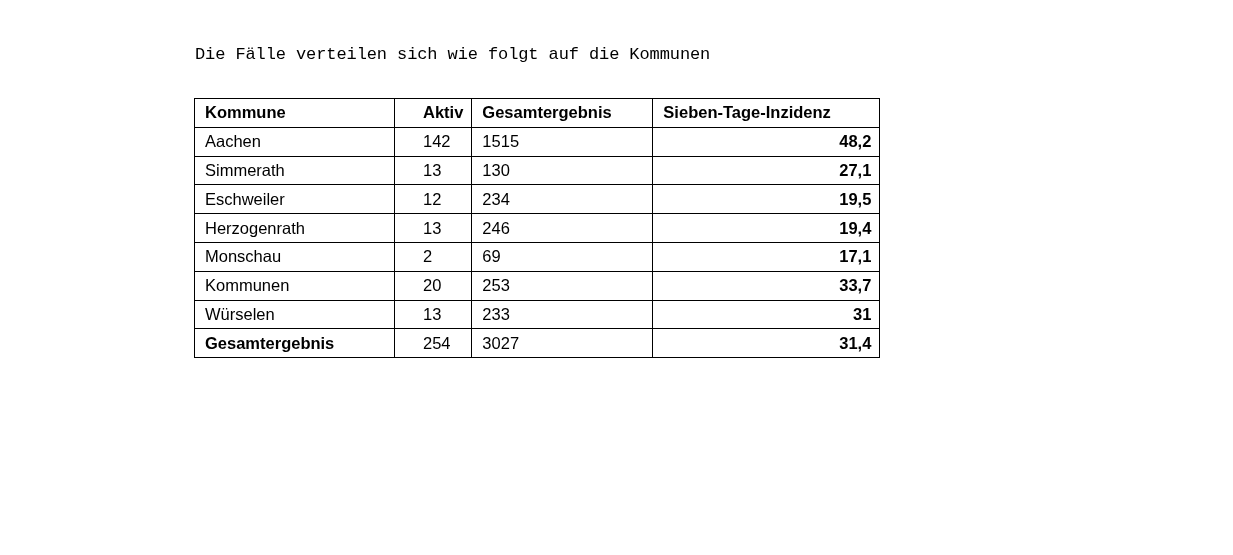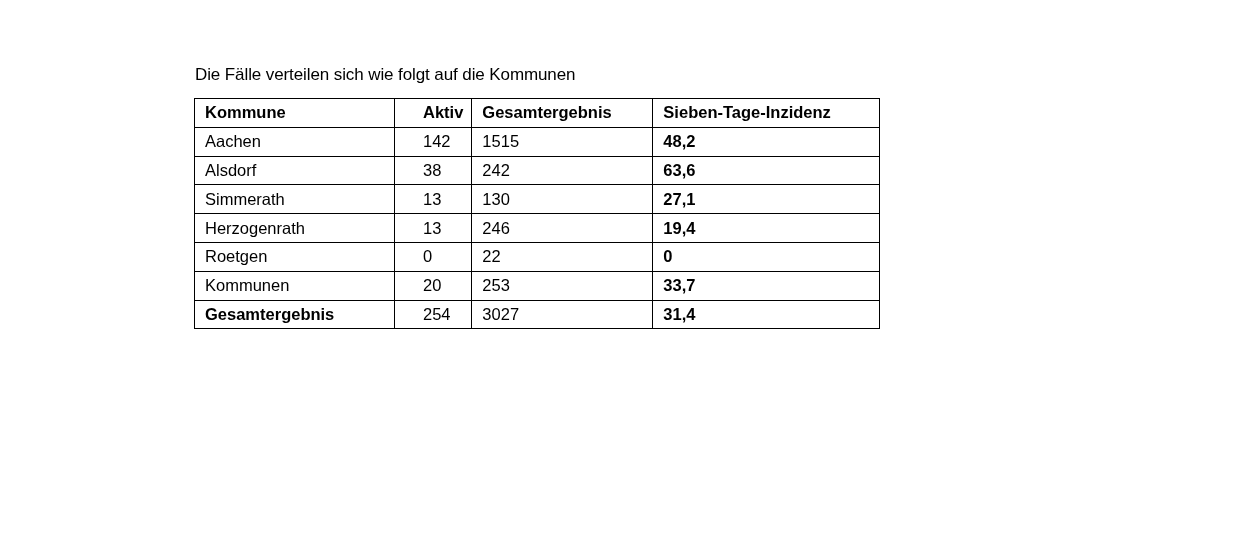--- a/index.html
+++ b/index.html
@@ -1,27 +1,27 @@
 <!DOCTYPE html>
 <html><head>
 <meta charset="utf-8">
 <style>
   html, body { margin: 0; padding: 0; background: #ffffff; }
   body { width: 1233px; height: 555px; position: relative; overflow: hidden;
          font-family: "Liberation Sans", "DejaVu Sans", sans-serif; color: #000; }
-  .intro { position: absolute; left: 195px; top: 65px; font-size: 17px; letter-spacing: -0.1px; }
+  .intro { position: absolute; left: 195px; top: 45px; font-size: 17px; letter-spacing: -0.1px; font-family: Liberation Mono, monospace; }
   table { position: absolute; left: 194px; top: 98px; border-collapse: collapse;
           font-size: 16.5px; }
   td { border: 1px solid #000; height: 28.8px; padding: 0 8px 0 10px; box-sizing: border-box;
        white-space: nowrap; vertical-align: middle; }
   td.c0 { width: 200px; }
   td.c1 { width: 77px; padding-left: 28px; }
   td.c2 { width: 181px; }
   td.c3 { width: 227px; }
-  td.num-right { text-align: left; font-weight: bold; }
+  td.num-right { text-align: right; font-weight: bold; }
   tr.header td { font-weight: bold; }
   td.bold { font-weight: bold; }
 </style>
 </head>
 <body>
 
 <div class="intro">Die Fälle verteilen sich wie folgt auf die Kommunen</div>
 
 <table>
   <tbody id="tbody">
@@ -31,48 +31,54 @@
       <td class="c2">Gesamtergebnis</td>
       <td class="c3">Sieben-Tage-Inzidenz</td>
     </tr>
     <tr>
       <td class="c0">Aachen</td>
       <td class="c1">142</td>
       <td class="c2">1515</td>
       <td class="c3 num-right">48,2</td>
     </tr>
     <tr>
-      <td class="c0">Alsdorf</td>
-      <td class="c1">38</td>
-      <td class="c2">242</td>
-      <td class="c3 num-right">63,6</td>
-    </tr>
-    <tr>
       <td class="c0">Simmerath</td>
       <td class="c1">13</td>
       <td class="c2">130</td>
       <td class="c3 num-right">27,1</td>
+    </tr>
+    <tr>
+      <td class="c0">Eschweiler</td>
+      <td class="c1">12</td>
+      <td class="c2">234</td>
+      <td class="c3 num-right">19,5</td>
     </tr>
     <tr>
       <td class="c0">Herzogenrath</td>
       <td class="c1">13</td>
       <td class="c2">246</td>
       <td class="c3 num-right">19,4</td>
     </tr>
     <tr>
-      <td class="c0">Roetgen</td>
-      <td class="c1">0</td>
-      <td class="c2">22</td>
-      <td class="c3 num-right">0</td>
+      <td class="c0">Monschau</td>
+      <td class="c1">2</td>
+      <td class="c2">69</td>
+      <td class="c3 num-right">17,1</td>
     </tr>
     <tr>
       <td class="c0">Kommunen</td>
       <td class="c1">20</td>
       <td class="c2">253</td>
       <td class="c3 num-right">33,7</td>
+    </tr>
+    <tr>
+      <td class="c0">Würselen</td>
+      <td class="c1">13</td>
+      <td class="c2">233</td>
+      <td class="c3 num-right">31</td>
     </tr>
     <tr>
       <td class="c0 bold">Gesamtergebnis</td>
       <td class="c1">254</td>
       <td class="c2">3027</td>
       <td class="c3 num-right">31,4</td>
     </tr>
   </tbody>
 </table>
 

